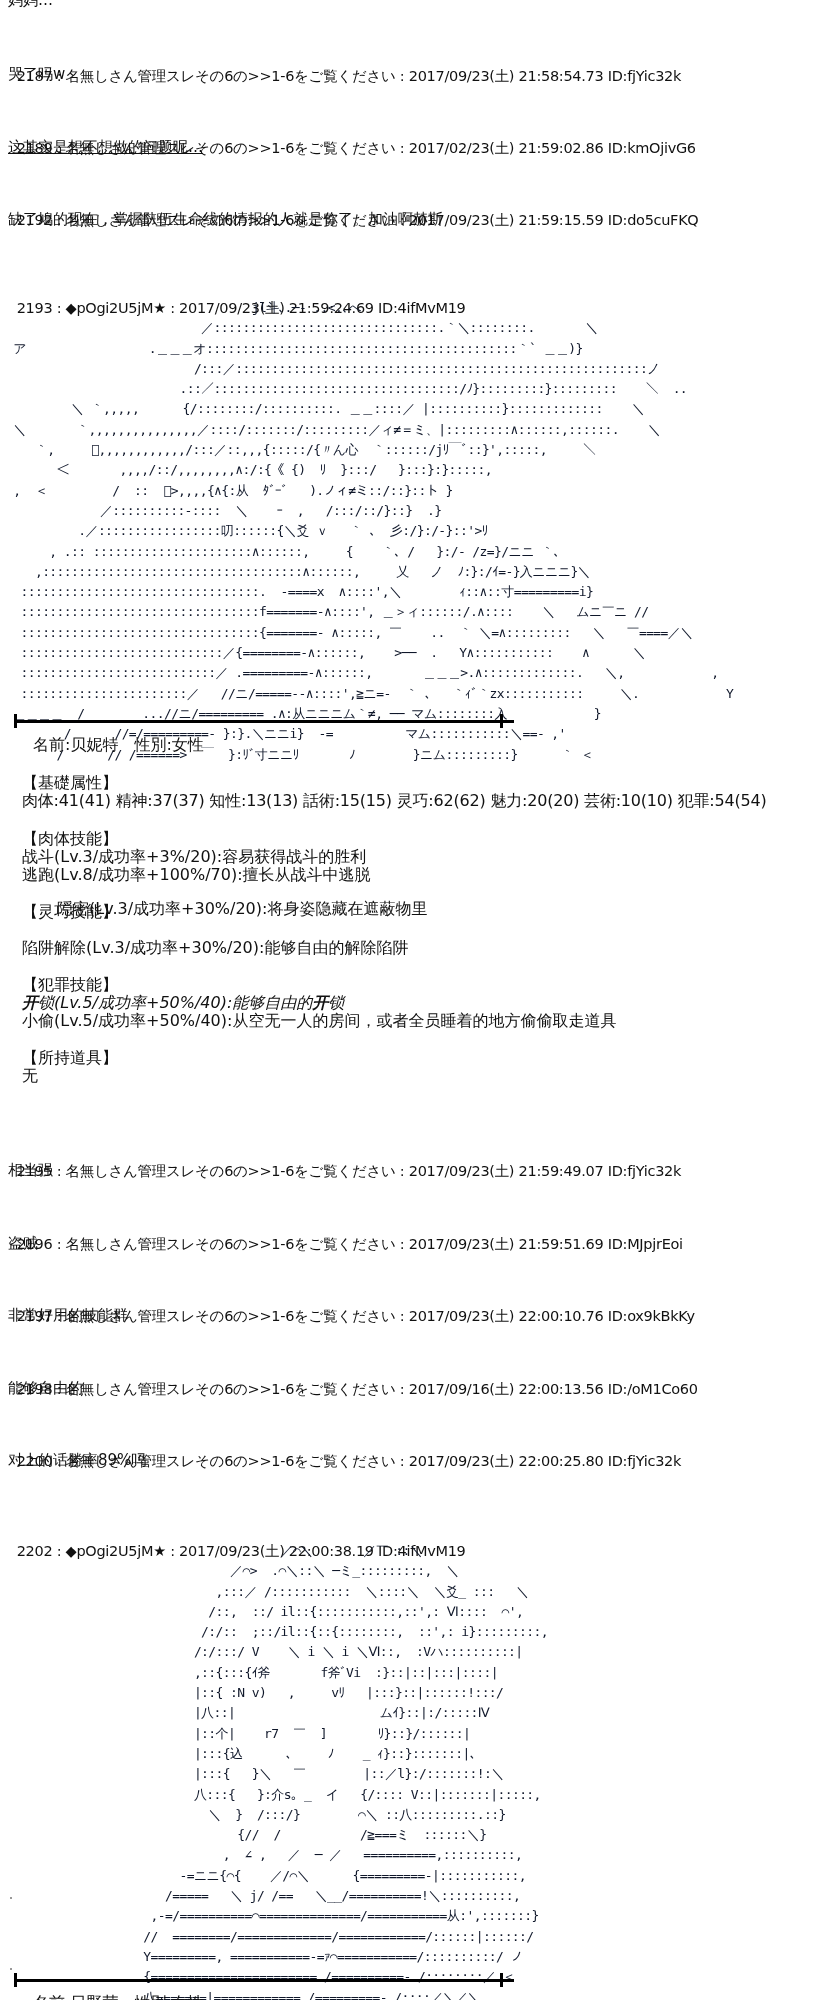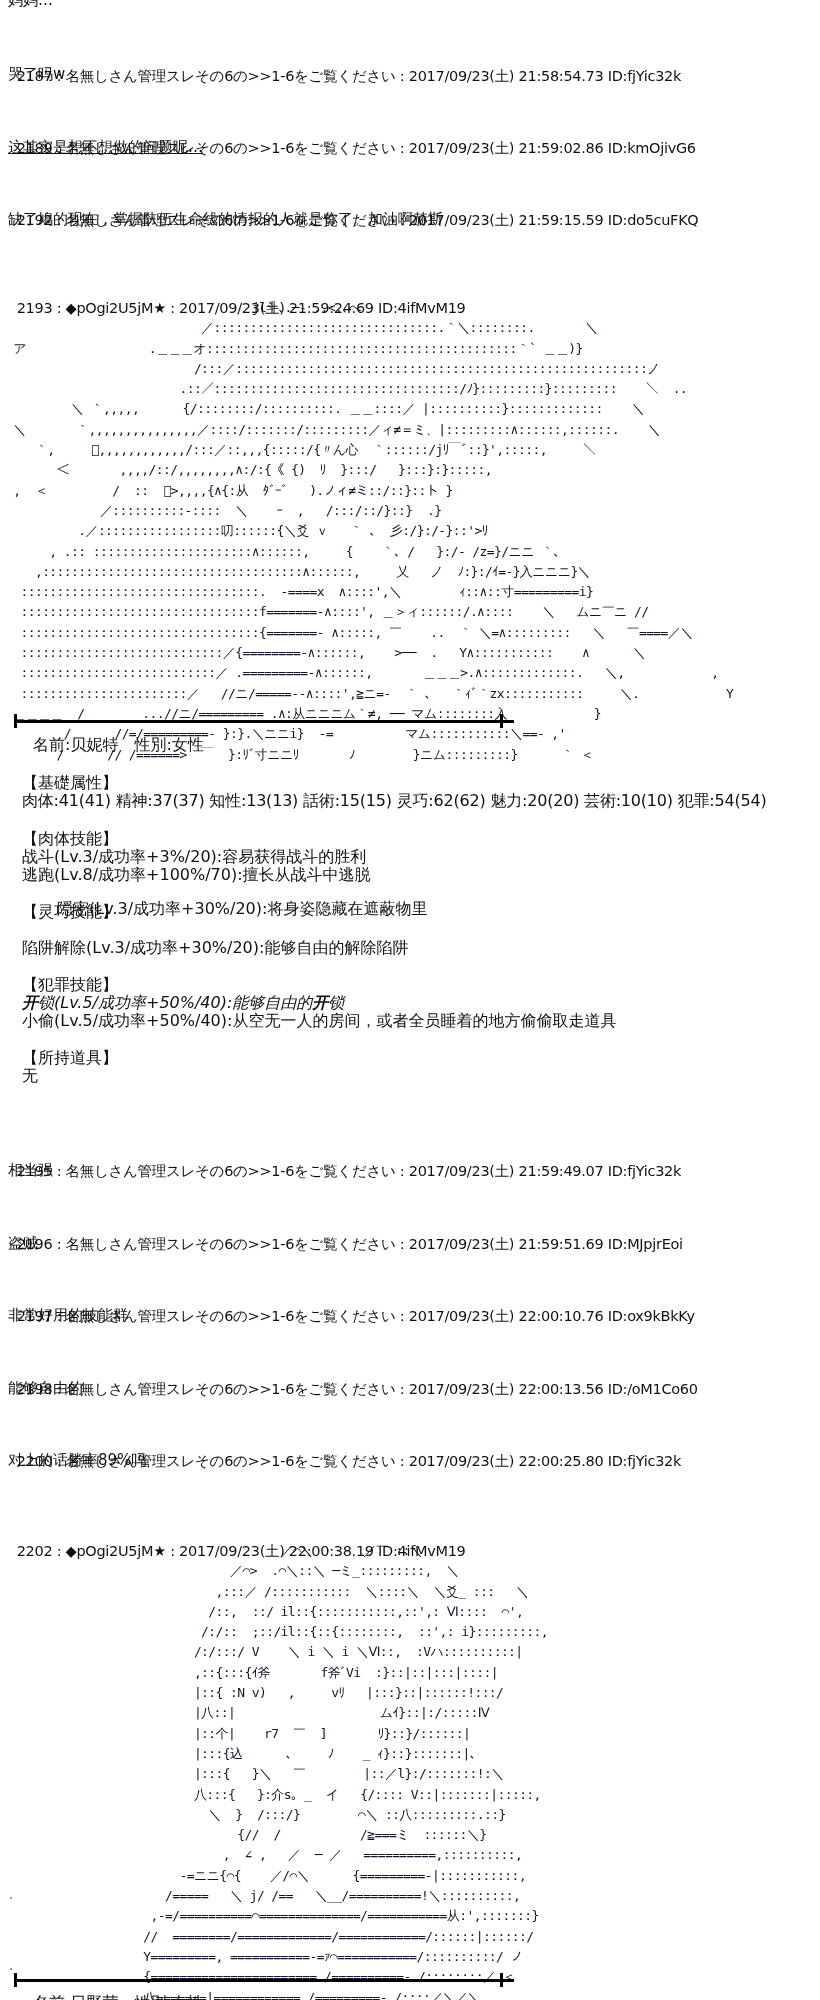--- a/index.html
+++ b/index.html
@@ -31,21 +31,21 @@
 <body>
 
 <div class="abs body-text" style="left:8px; top:-9px;">妈妈…</div>
 
 <div class="abs hdr" style="left:8px; top:49px;">
   <span>2187</span><span> : </span><span>名無しさん管理スレその6の&gt;&gt;1-6をご覧ください</span><span> : </span><span>2017/09/23(土) 21:58:54.73</span> <span>ID:fjYic32k</span>
 </div>
 <div class="abs body-text" style="left:8px; top:65px;">哭了吗w</div>
 
 <div class="abs hdr" style="left:8px; top:121px;">
-  <span>2189</span><span> : </span><span>名無しさん管理スレその6の&gt;&gt;1-6をご覧ください</span><span> : </span><span>2017/09/23(土) 21:59:02.86</span> <span>ID:kmOjivG6</span>
+  <span>2189</span><span> : </span><span>名無しさん管理スレその6の&gt;&gt;1-6をご覧ください</span><span> : </span><span>2017/02/23(土) 21:59:02.86</span> <span>ID:kmOjivG6</span>
 </div>
 <div class="abs body-text" style="left:8px; top:138px;text-decoration:underline;">这其实是想不想做的问题呢…</div>
 
 <div class="abs hdr" style="left:8px; top:193px;">
   <span>2192</span><span> : </span><span>名無しさん管理スレその6の&gt;&gt;1-6をご覧ください</span><span> : </span><span>2017/09/23(土) 21:59:15.59</span> <span>ID:do5cuFKQ</span>
 </div>
 <div class="abs body-text" style="left:8px; top:210px;">缺了鳩的现在，掌握队伍生命线的情报的人就是你了。加油啊赫斯</div>
 
 <div class="abs hdr" style="left:8px; top:281px;">
   <span>2193</span><span> : </span><span>◆pOgi2U5jM★</span><span> : </span><span>2017/09/23(土) 21:59:24.69</span> <span>ID:4ifMvM19</span>
@@ -108,21 +108,21 @@
   <span>2196</span><span> : </span><span>名無しさん管理スレその6の&gt;&gt;1-6をご覧ください</span><span> : </span><span>2017/09/23(土) 21:59:51.69</span> <span>ID:MJpjrEoi</span>
 </div>
 <div class="abs body-text" style="left:8px; top:1234px;">盗贼</div>
 
 <div class="abs hdr" style="left:8px; top:1289px;">
   <span>2197</span><span> : </span><span>名無しさん管理スレその6の&gt;&gt;1-6をご覧ください</span><span> : </span><span>2017/09/23(土) 22:00:10.76</span> <span>ID:ox9kBkKy</span>
 </div>
 <div class="abs body-text" style="left:8px; top:1306px;">非常好用的技能群</div>
 
 <div class="abs hdr" style="left:8px; top:1362px;">
-  <span>2198</span><span> : </span><span>名無しさん管理スレその6の&gt;&gt;1-6をご覧ください</span><span> : </span><span>2017/09/23(土) 22:00:13.56</span> <span>ID:/oM1Co60</span>
+  <span>2198</span><span> : </span><span>名無しさん管理スレその6の&gt;&gt;1-6をご覧ください</span><span> : </span><span>2017/09/16(土) 22:00:13.56</span> <span>ID:/oM1Co60</span>
 </div>
 <div class="abs body-text" style="left:8px; top:1379px;">能够自由的</div>
 
 <div class="abs hdr" style="left:8px; top:1434px;text-align:right;">
   <span>2200</span><span> : </span><span>名無しさん管理スレその6の&gt;&gt;1-6をご覧ください</span><span> : </span><span>2017/09/23(土) 22:00:25.80</span> <span>ID:fjYic32k</span>
 </div>
 <div class="abs body-text" style="left:8px; top:1451px;">对上的话勝率89%吗</div>
 
 <div class="abs hdr" style="left:8px; top:1524px;">
   <span>2202</span><span> : </span><span>◆pOgi2U5jM★</span><span> : </span><span>2017/09/23(土) 22:00:38.19</span> <span>ID:4ifMvM19</span>

